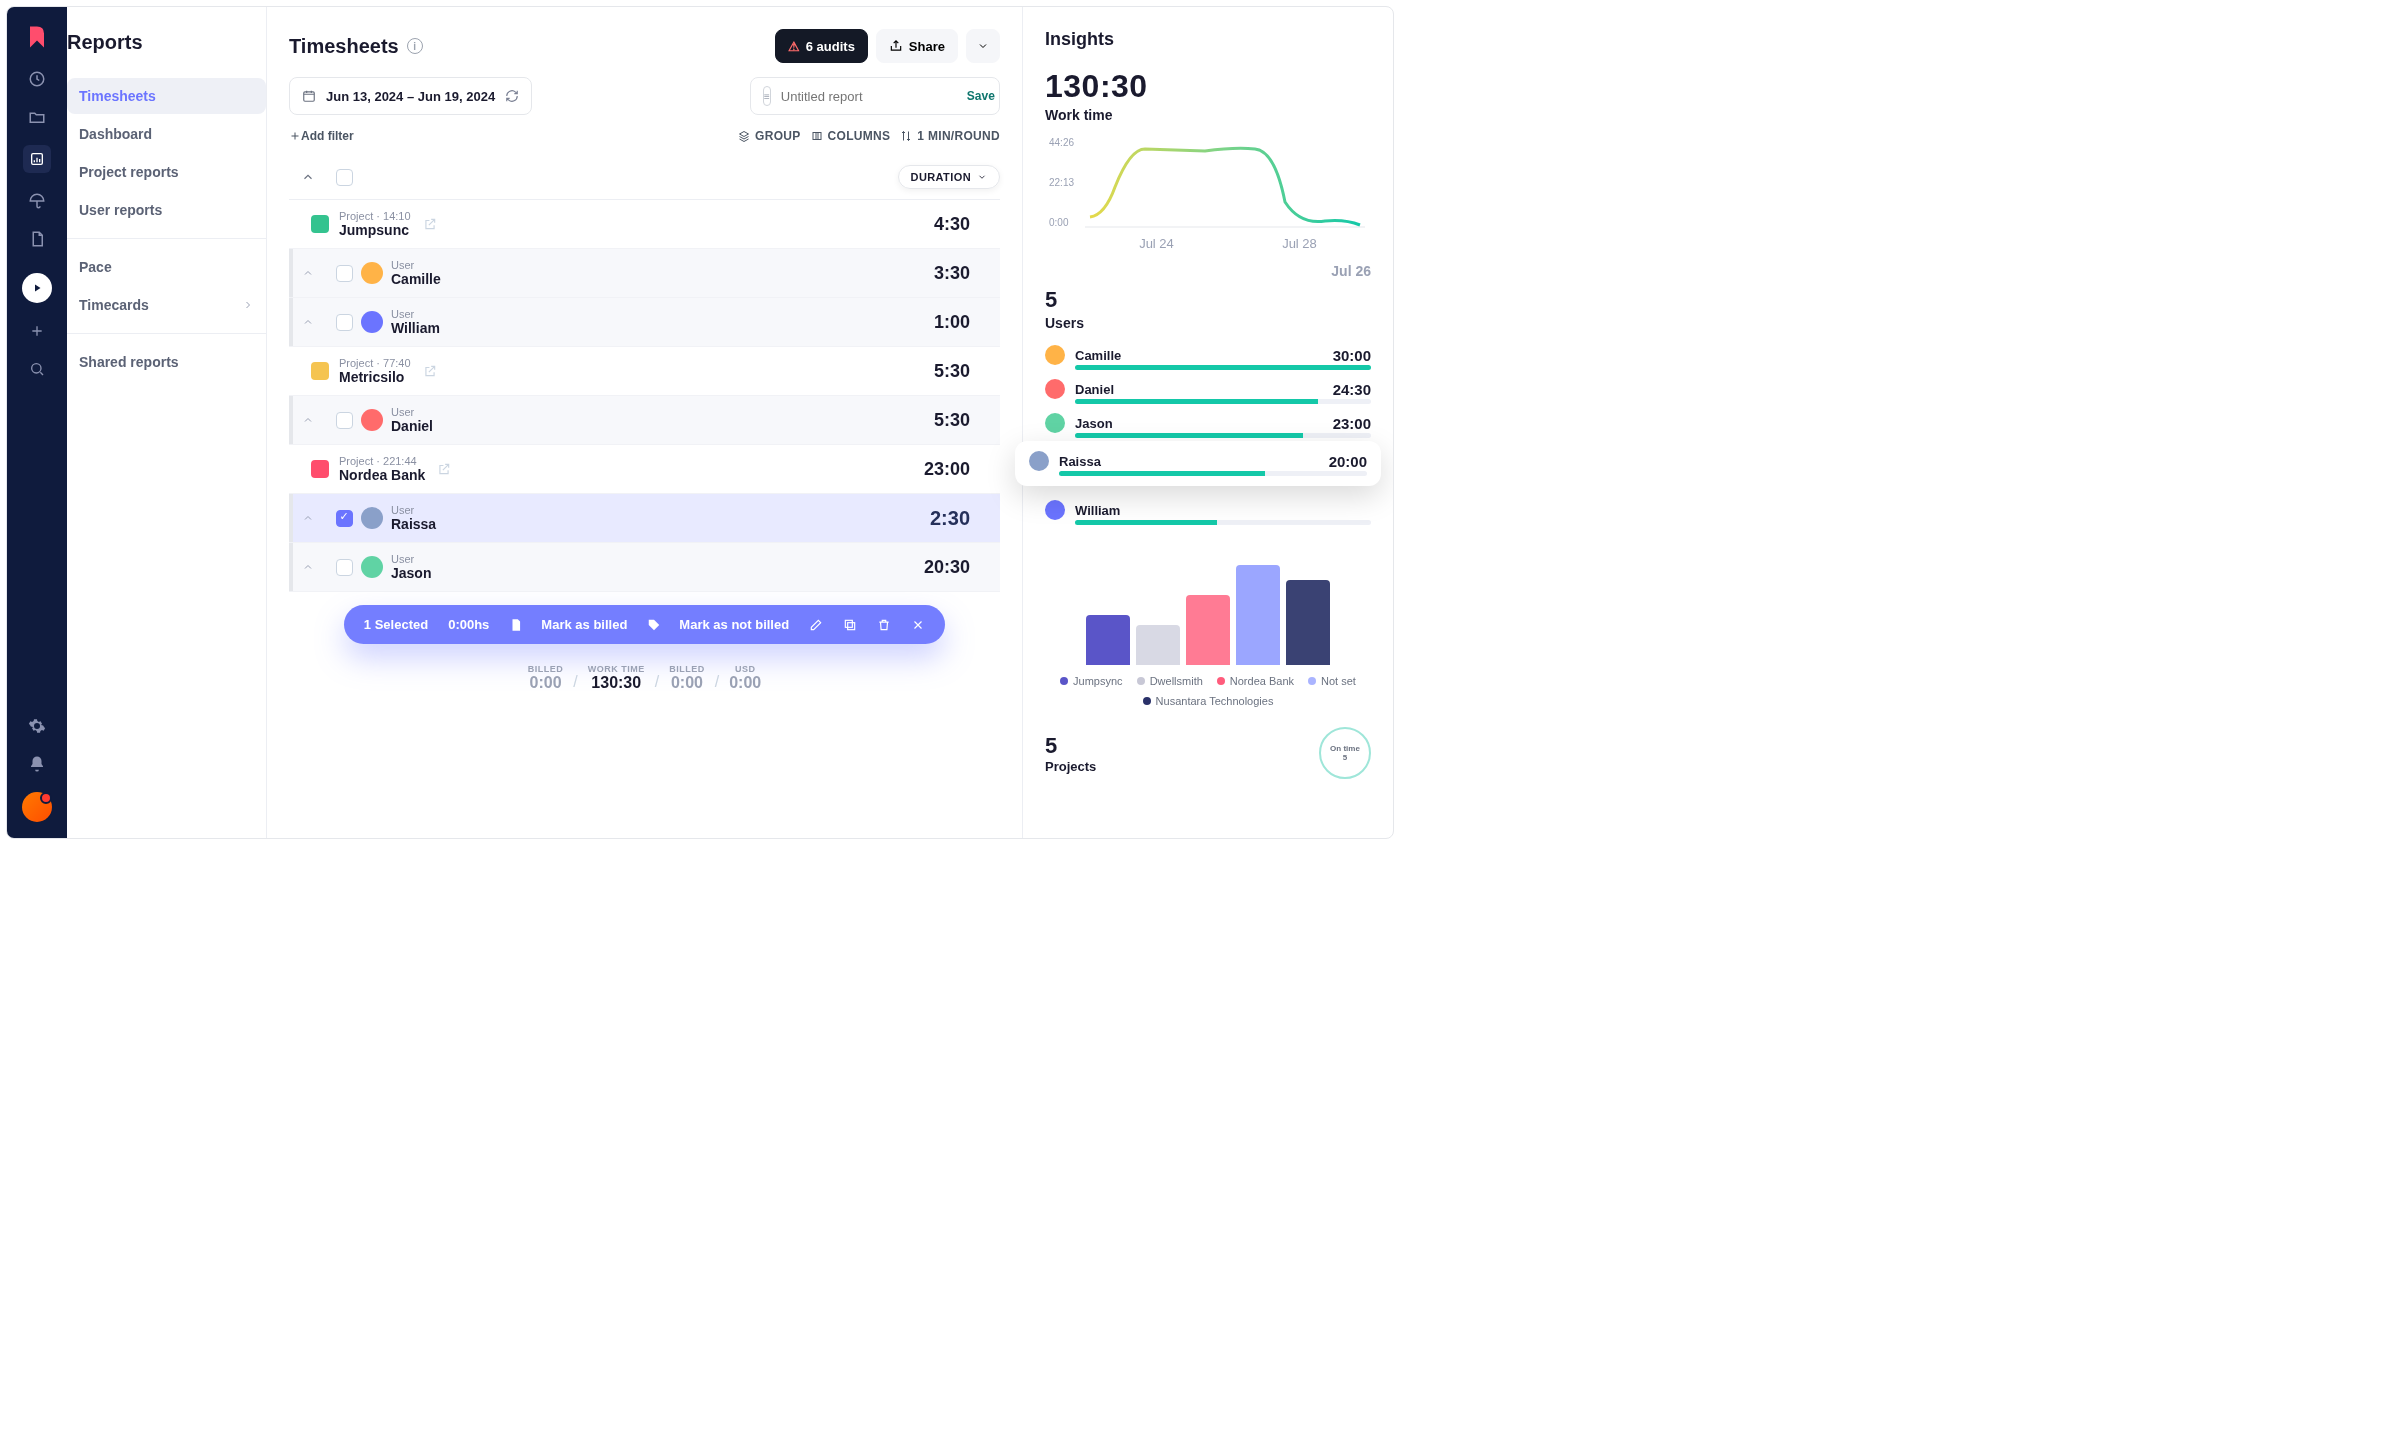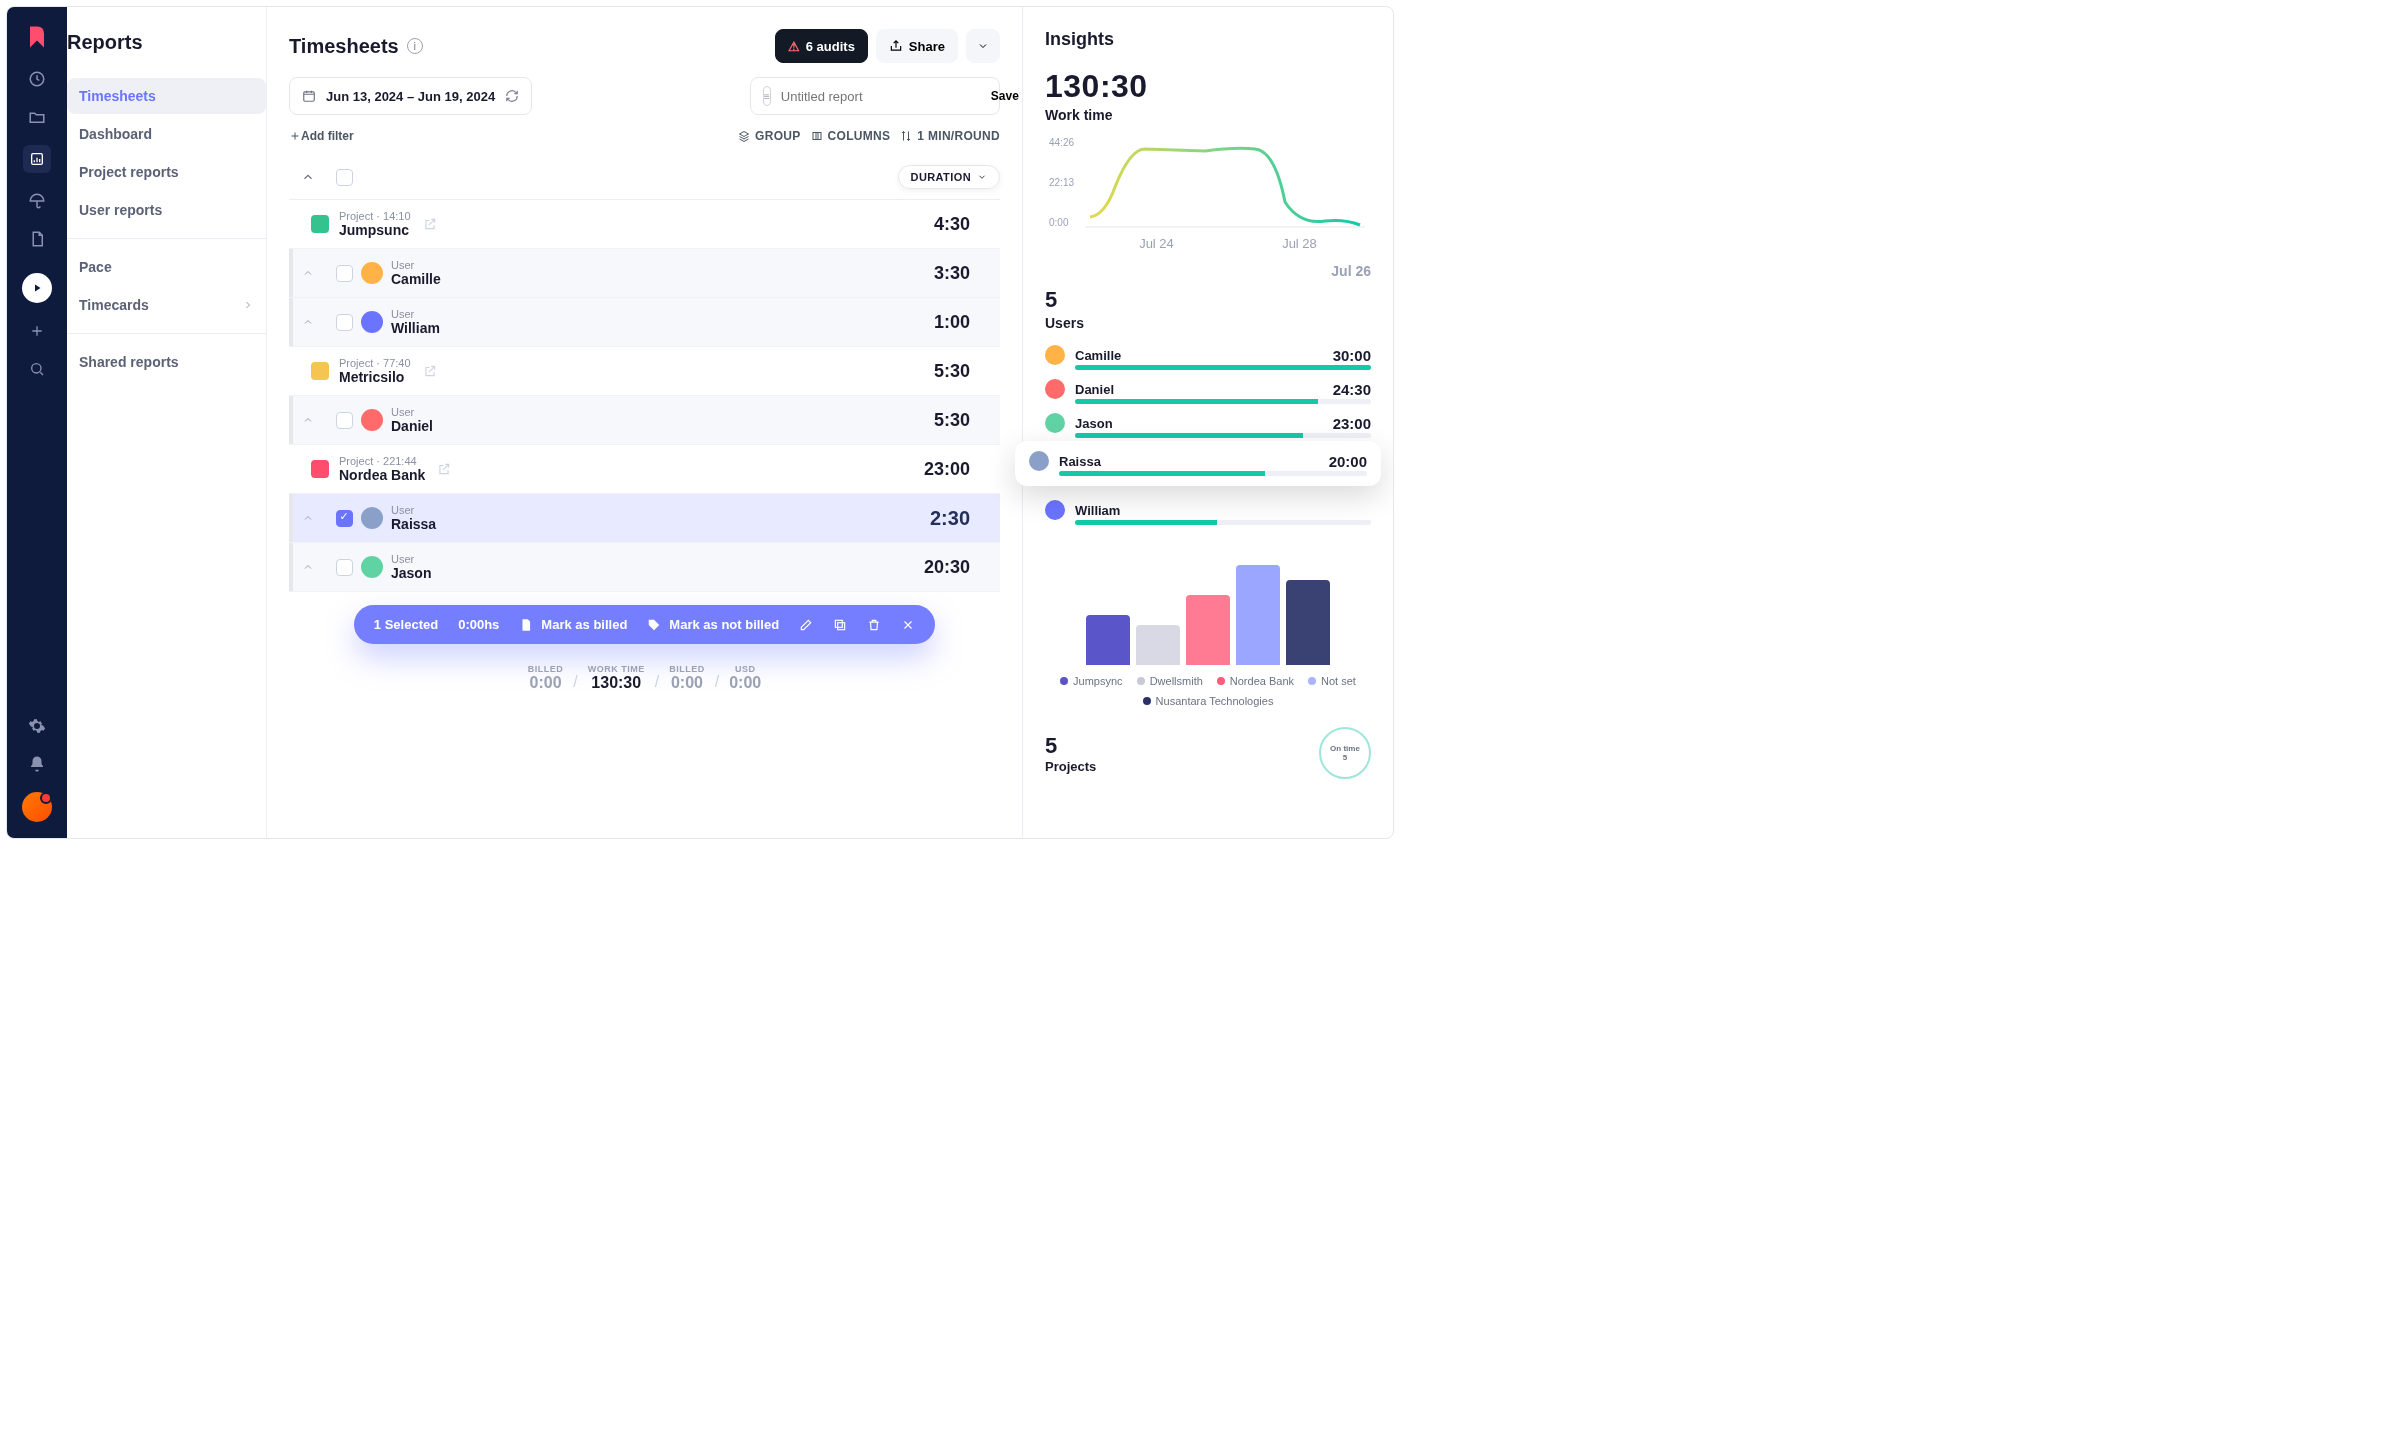--- a/index.html
+++ b/index.html
@@ -32,21 +32,21 @@
 .btn-dark .warn { color:#ff6b6b; }
 .btn-light { background:#f5f6f9; border-color:#f5f6f9; }
 .btn-icon-only { width:34px; justify-content:center; padding:0;}
 
 .row2 { display:flex; gap:14px; margin-bottom:14px; align-items:center; }
 .date-pill { height:38px; border:1px solid #e5e7eb; border-radius:8px; display:flex; align-items:center; padding:0 12px; gap:10px; font-weight:600; font-size:13px; }
 .refresh-ic { color:#7b8194; }
 .spacer { flex:1;}
 .report-box { height:38px; border:1px solid #e5e7eb; border-radius:8px; display:flex; align-items:center; padding:0 12px; gap:10px; width:250px;}
 .report-box input { border:none; outline:none; flex:1; font-size:13px; color:#6b7280;}
-.report-box .save { font-size:12px; font-weight:600; color:#000000; cursor:pointer;margin-left:24px;}
+.report-box .save { font-size:12px; font-weight:600; color:#0f766e; cursor:pointer;}
 .doc-ic { width:20px; height:20px; border:1px solid #d1d5db; border-radius:4px; display:flex; align-items:center; justify-content:center; color:#9ca3af; font-size:10px;}
 
 .filter-row { display:flex; align-items:center; justify-content:space-between; margin-bottom:12px; font-size:12px; font-weight:700; color:#4b5563;}
 .filter-row .left { display:flex; align-items:center; cursor:pointer;}
 .filter-row .right { display:flex; gap:10px; }
 .filter-row .right span { display:flex; align-items:center; gap:5px; cursor:pointer; text-transform:uppercase; letter-spacing:.3px;}
 
 .grid-head { display:flex; align-items:center; border-bottom:1px solid #eceef3; padding:10px 0;}
 .col-expand { width:38px; display:flex; justify-content:center;}
 .col-chk { width:34px; display:flex; justify-content:center;}
@@ -64,21 +64,21 @@
 .proj-meta { display:flex; flex-direction:column; margin-left:10px; }
 .proj-meta .top { font-size:11px; color:#8a90a2;}
 .proj-meta .name { font-size:14px; font-weight:700;}
 .user-ava { width:22px; height:22px; border-radius:50%; background: linear-gradient(135deg,#ffb347,#ff7a59); }
 .ext-ic { color:#cbd5e1; margin-left:12px; cursor:pointer;}
 .dur-cell { margin-left:auto; padding-right:30px; font-size:18px; font-weight:700;}
 .ts-row.sel .dur-cell { color:#25305a; font-size:20px;}
 .proj-col-indent { width:22px; }
 
 .sel-bar { margin-top:13px; align-self:center; background:#747eff; color:#fff; border-radius:999px; padding:12px 20px; display:flex; align-items:center; gap:20px; font-size:13px; font-weight:600; box-shadow:0 14px 30px rgba(116,126,255,.35);}
-.sel-bar .act { display:flex; align-items:center; gap:8px; cursor:pointer;}
+.sel-bar .act { display:flex; align-items:center; gap:18px; cursor:pointer;}
 
 .totals { margin-top:20px; display:flex; justify-content:center; gap:4px; align-items:flex-end; }
 .total-block { text-align:center; }
 .total-block .lab { font-size:9px; letter-spacing:.5px; text-transform:uppercase; color:#9aa1b4; font-weight:700;}
 .total-block .val { font-size:16px; font-weight:700; color:#9aa1b4;}
 .total-block.dark .val { color:#1a1a2e;}
 .slash { color:#cbd5e1; margin:0 6px; font-size:16px; align-self:flex-end; padding-bottom:1px;}
 
 .right-pane { width:370px; padding:22px 22px 12px;}
 .right-pane h3 { font-size:18px; font-weight:700; margin-bottom:18px;}

